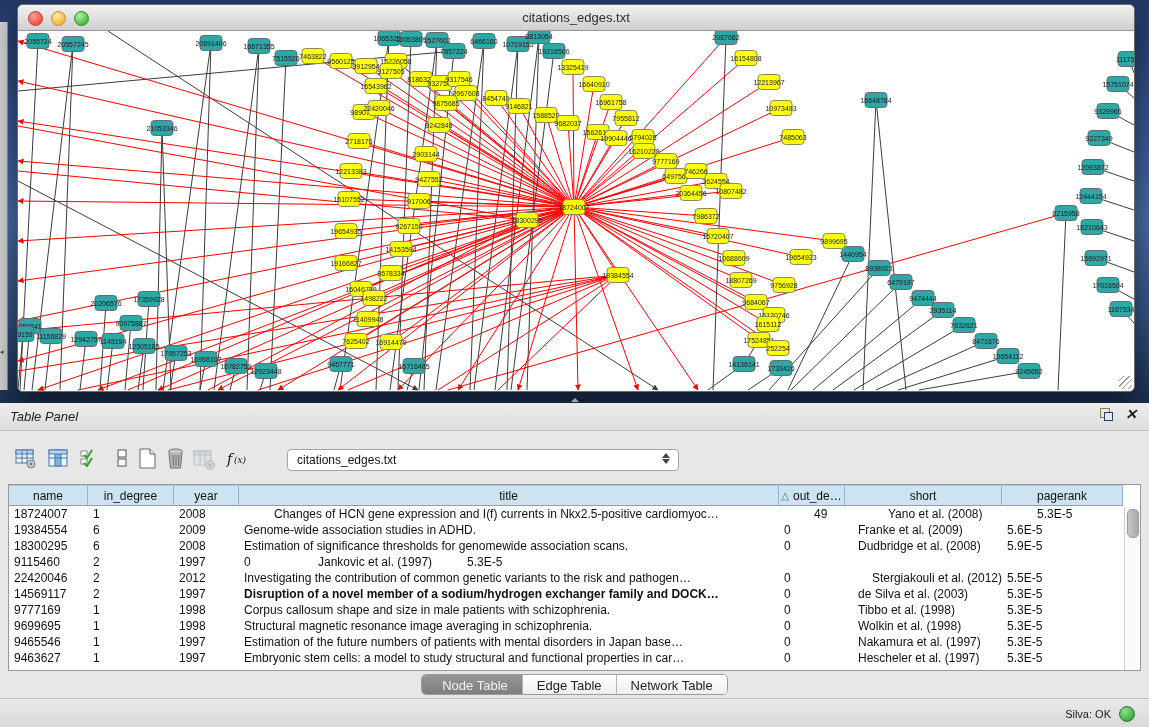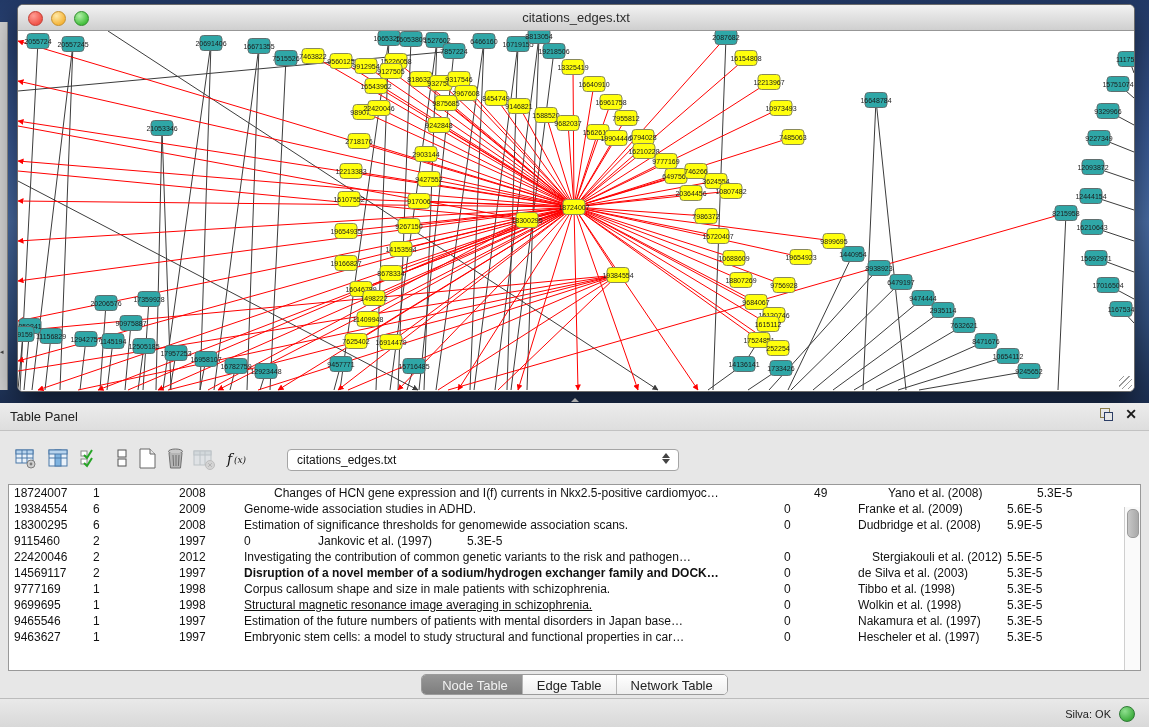--- a/index.html
+++ b/index.html
@@ -25,21 +25,21 @@
   .er{stroke:#ff0000;stroke-width:1;}
   .ek{stroke:#3c3c3c;stroke-width:1;}
   .ny{fill:#ffff0c;stroke:#8a8a5a;stroke-width:1;}
   .nt{fill:#2fa7a7;stroke:#5f6f6f;stroke-width:1;}
   .nl{font-family:"Liberation Sans",sans-serif;font-size:7px;fill:#1b1b1b;text-anchor:middle;}
   .grip{position:absolute;right:2px;bottom:2px;width:13px;height:13px;
     background:repeating-linear-gradient(135deg,transparent 0 3px,#9a9a9a 3px 4px);}
   
   #tablepanel{position:absolute;left:0;top:403px;width:1149px;height:324px;background:#e7e7e7;}
   .tp-header{height:27px;background:linear-gradient(180deg,#ececec,#dedede);border-bottom:1px solid #c2c2c2;
-    display:flex;align-items:center;position:relative;}
+    display:flex;align-items:center;position:relative;font-style:italic;}
   .tp-header .tp-title{font-size:13px;color:#222;padding-left:10px;}
   .tp-hicons{position:absolute;right:12px;top:5px;display:flex;gap:12px;align-items:center;}
   .float-ic{position:relative;width:13px;height:13px;}
   .float-ic .sq1{position:absolute;left:0;top:0;width:8px;height:8px;border:1px solid #8a7d4a;}
   .float-ic .sq2{position:absolute;right:0;bottom:0;width:7px;height:7px;border:1px solid #2c3e66;background:#e7e7e7;}
   .close-ic{font-size:14px;font-weight:bold;color:#1a1a1a;line-height:13px;}
   .splitter-dot{position:absolute;left:571px;top:-5px;width:0;height:0;border-left:4px solid transparent;border-right:4px solid transparent;border-bottom:4px solid #aaa;}
   
   .toolbar{position:absolute;left:0;top:40px;width:1149px;height:34px;}
   .tbi{position:absolute;top:4px;width:24px;height:24px;}
@@ -596,20 +596,44 @@
     <span class="combo">
       <span>citations_edges.txt</span>
       <span class="arrows">
           <i class="up"></i>
           <i class="dn"></i>
         </span>
     </span>
   </div>
 
   <div id="tbl">
+    <div class="trow" id="theadrow">
+        <div class="hcell" style="width: 79px;">
+          <span>name</span>
+        </div>
+        <div class="hcell" style="width: 86px;">
+          <span>in_degree</span>
+        </div>
+        <div class="hcell" style="width: 65px;">
+          <span>year</span>
+        </div>
+        <div class="hcell" style="width: 540px;">
+          <span>title</span>
+        </div>
+        <div class="hcell" style="width: 66px;">
+          <span class="tri">△</span>
+          <span>out_de…</span>
+        </div>
+        <div class="hcell" style="width: 157px;">
+          <span>short</span>
+        </div>
+        <div class="hcell" style="width: 121px;">
+          <span>pagerank</span>
+        </div>
+      </div>
     <div id="tbody">
         <div class="trow">
           <div class="bcell" style="width: 79px;">18724007</div>
           <div class="bcell" style="width: 86px;">1</div>
           <div class="bcell" style="width: 65px;">2008</div>
           <div class="bcell" style="width: 540px; margin-left: 30px;">Changes of HCN gene expression and I(f) currents in Nkx2.5-positive cardiomyoc…</div>
           <div class="bcell" style="width: 66px;">49</div>
           <div class="bcell" style="width: 157px; padding-left: 13px;">Yano et al. (2008)</div>
           <div class="bcell" style="width: 121px;">5.3E-5</div>
         </div>
@@ -663,21 +687,21 @@
           <div class="bcell" style="width: 65px;">1998</div>
           <div class="bcell" style="width: 540px;">Corpus callosum shape and size in male patients with schizophrenia.</div>
           <div class="bcell" style="width: 66px;">0</div>
           <div class="bcell" style="width: 157px; padding-left: 13px;">Tibbo et al. (1998)</div>
           <div class="bcell" style="width: 121px;">5.3E-5</div>
         </div>
         <div class="trow">
           <div class="bcell" style="width: 79px;">9699695</div>
           <div class="bcell" style="width: 86px;">1</div>
           <div class="bcell" style="width: 65px;">1998</div>
-          <div class="bcell" style="width: 540px; text-decoration: underline;">Structural magnetic resonance image averaging in schizophrenia.</div>
+          <div class="bcell" style="width: 540px;">Structural magnetic resonance image averaging in schizophrenia.</div>
           <div class="bcell" style="width: 66px;">0</div>
           <div class="bcell" style="width: 157px; padding-left: 13px;">Wolkin et al. (1998)</div>
           <div class="bcell" style="width: 121px;">5.3E-5</div>
         </div>
         <div class="trow">
           <div class="bcell" style="width: 79px;">9465546</div>
           <div class="bcell" style="width: 86px;">1</div>
           <div class="bcell" style="width: 65px;">1997</div>
           <div class="bcell" style="width: 540px;">Estimation of the future numbers of patients with mental disorders in Japan base…</div>
           <div class="bcell" style="width: 66px;">0</div>

